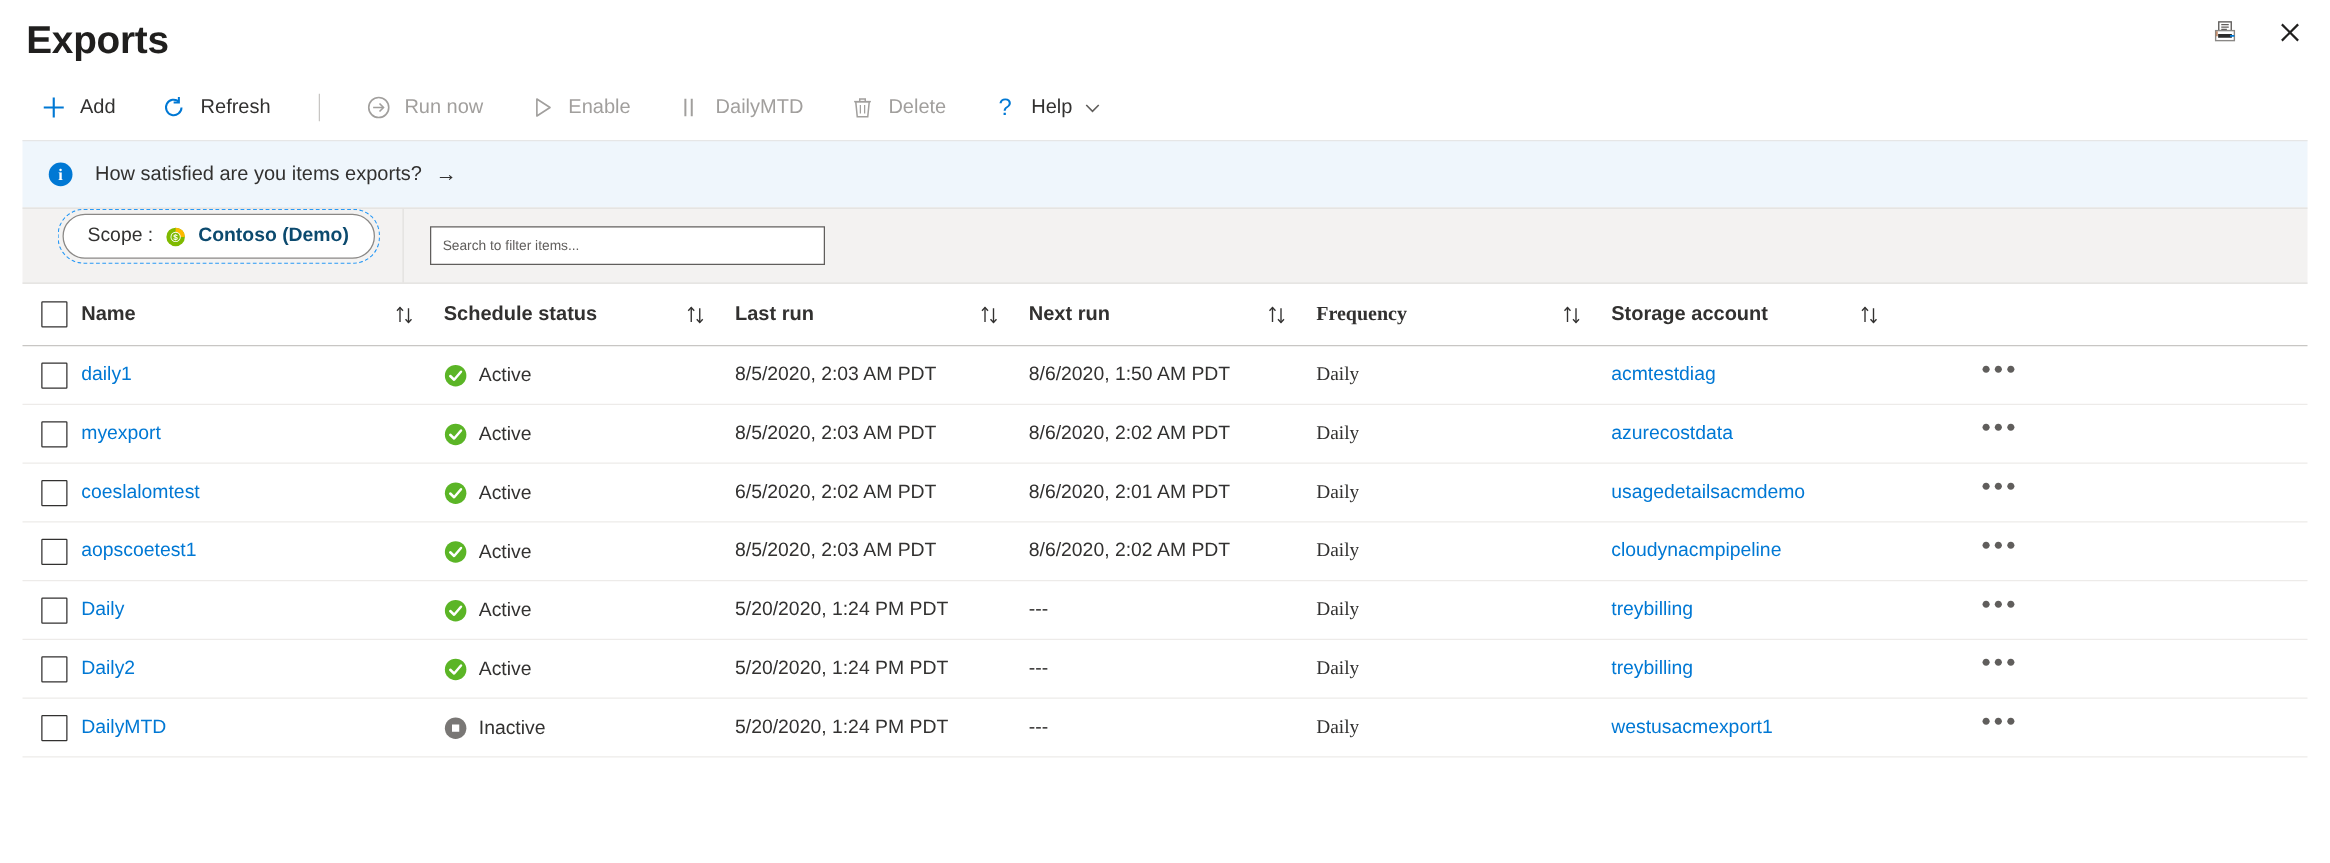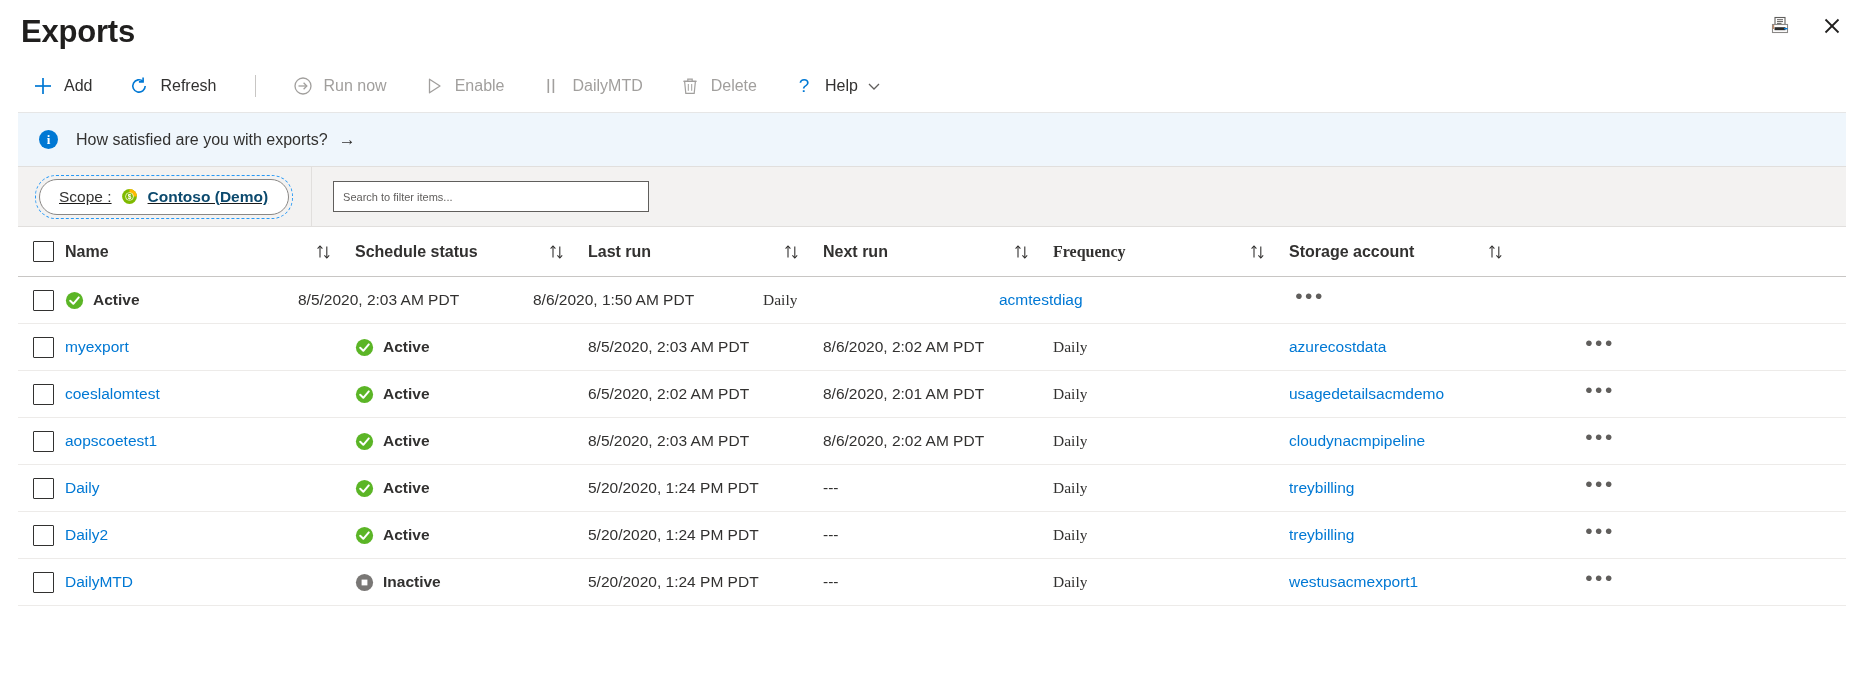--- a/index.html
+++ b/index.html
@@ -147,24 +147,23 @@
     margin: 0 18px;
     background: #f3f2f1;
     display: flex;
     align-items: center;
     border-top: 1px solid #e1dfdd;
     border-bottom: 1px solid #e1dfdd;
   }
   .scope-cell {
     height: 100%;
     display: flex;
-    align-items: center;
-    padding: 0 18px 0 17px;
+    align-items: flex-start;
+    padding: 0 18px 0 28px;
     border-right: 1px solid #e1dfdd;
-    text-decoration: underline;
   }
   .scope-focus {
     padding: 3px;
     border: 1px dashed #2899f5;
     border-radius: 21px;
   }
   .scope-pill {
     height: 36px;
     border: 1px solid #8a8886;
     border-radius: 18px;
@@ -277,22 +276,21 @@
   }
   .cell-link {
     font-size: 15.5px;
     color: #0078d4;
     cursor: pointer;
     text-decoration: none;
     white-space: nowrap;
   }
   .status-wrap {
     display: flex;
-    align-items: flex-start;
-    font-weight: bold;
+    align-items: flex-end;
   }
   .status-ico {
     width: 19px;
     height: 19px;
     flex: 0 0 auto;
     margin-right: 9px;
   }
   .ellipsis-btn {
     width: 32px;
     height: 30px;
@@ -412,21 +410,21 @@
       <svg width="14" height="14" viewBox="0 0 14 14">
         <path d="M2 5 L7 10 L12 5" fill="none" stroke="#605e5c" stroke-width="1.3"></path>
       </svg>
     </span>
   </button>
 </div>
 
 <div class="info-banner">
   <a class="info-link">
     <span class="info-ico">i</span>
-    <span class="info-text">How satisfied are you with exports?</span>
+    <span class="info-text">How satisfied are you items exports?</span>
     <span class="info-arrow">→</span>
   </a>
 </div>
 
 <div class="filterbar">
   <div class="scope-cell">
     <div class="scope-focus">
       <div class="scope-pill">
         <span class="scope-label">Scope :</span>
         <span class="scope-donut">
@@ -520,20 +518,23 @@
       </span>
     </div>
     <div class="col col-actions"></div>
   </div>
 
   <div id="rows-container">
       <div class="grid-row data">
         <div class="cb-cell">
           <div class="cbox"></div>
         </div>
+        <div class="col col-name">
+          <a class="cell-link">daily1</a>
+        </div>
         <div class="col col-status">
           <span class="status-wrap">
             <span class="status-ico"><svg width="19" height="19" viewBox="0 0 19 19">
                 <circle cx="9.5" cy="9.5" r="8.6" fill="#5bb526"></circle>
                 <path d="M5.2 9.8 L8.3 12.8 L13.8 6.4" fill="none" stroke="#ffffff" stroke-width="2" stroke-linecap="round" stroke-linejoin="round"></path>
               </svg></span>
             <span class="cell-text">Active</span>
           </span>
         </div>
         <div class="col col-lastrun">

